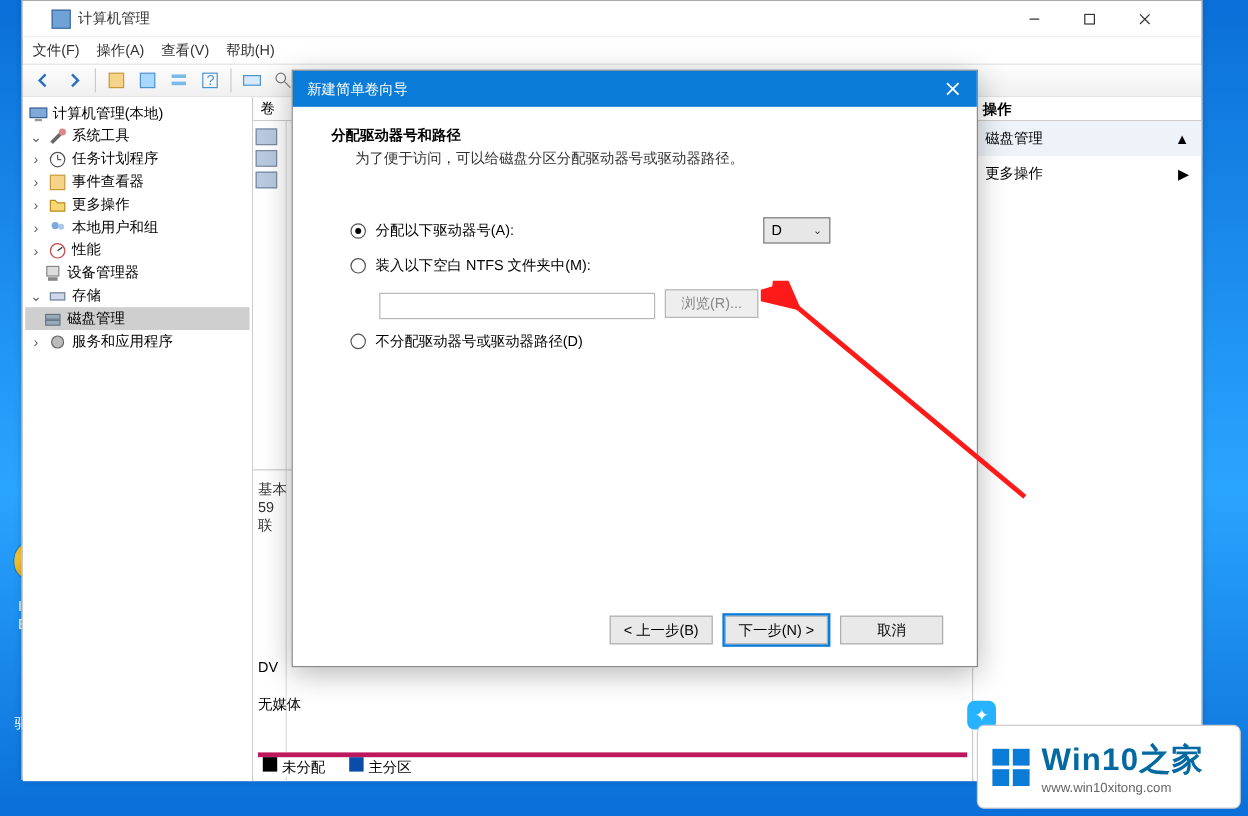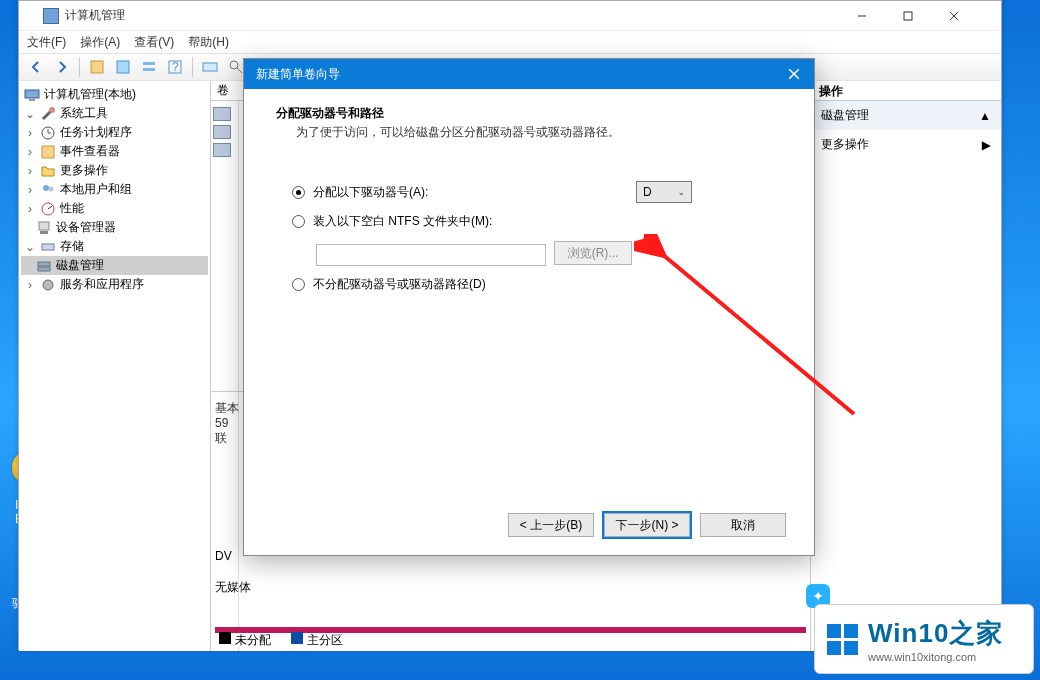--- a/index.html
+++ b/index.html
@@ -40,21 +40,21 @@
     .tree .label { color:#000; }
     .tree .selected { background:#cfcfcf; }
     .lvl0{padding-left:2px}.lvl1{padding-left:16px}.lvl2{padding-left:32px}
     .center { flex:1; border-right:1px solid #ccc; position:relative; display:flex; flex-direction:column;}
     .center-header { height:20px; border-bottom:1px solid #ccc; display:flex; align-items:center; padding:0 6px; font-size:12px; }
     .center-body { flex:1; position:relative; background:#fff; }
     .disk-stub { position:absolute; left:0; top:0; width:28px; height:100%; border-right:1px solid #ddd; }
     .disk-stub-row { position:absolute; left:2px; width:18px; height:14px; background:#b9c9e0; border:1px solid #7a8aa0;}
     .mid-grid { position:absolute; left:0; top:290px; width:100%; height:140px; border-top:1px solid #ccc;}
     .mid-info { position:absolute; left:4px; top:300px; font-size:12px; color:#333; line-height:15px;}
-    .legend { position:absolute; left:4px; bottom:4px; right:4px; height:20px; border-top:6px solid #be185d; display:flex; align-items:center; gap:20px; padding:0 4px; background:#fff;}
+    .legend { position:absolute; left:4px; bottom:4px; right:4px; height:20px; border-top:4px solid #be185d; display:flex; align-items:center; gap:20px; padding:0 4px; background:#fff;}
     .legend .sq { width:12px;height:12px;display:inline-block;margin-right:4px;}
     .dvrow { position:absolute; left:4px; top:448px; font-size:12px;}
     .dvsub { position:absolute; left:4px; top:478px; font-size:12px;}
     .actions { width:190px; background:#fff; }
     .actions-header { height:20px; border-bottom:1px solid #ccc; padding:2px 8px; font-weight:bold; }
     .actions-row { padding:6px 10px; display:flex; align-items:center; justify-content:space-between; }
     .actions-row.blue { background:#eef3fa; }
     
     .dialog {
       position:absolute; left:243px; top:58px; width:572px; height:498px; background:#fff; border:1px solid #888; box-shadow:0 6px 24px rgba(0,0,0,.3);

